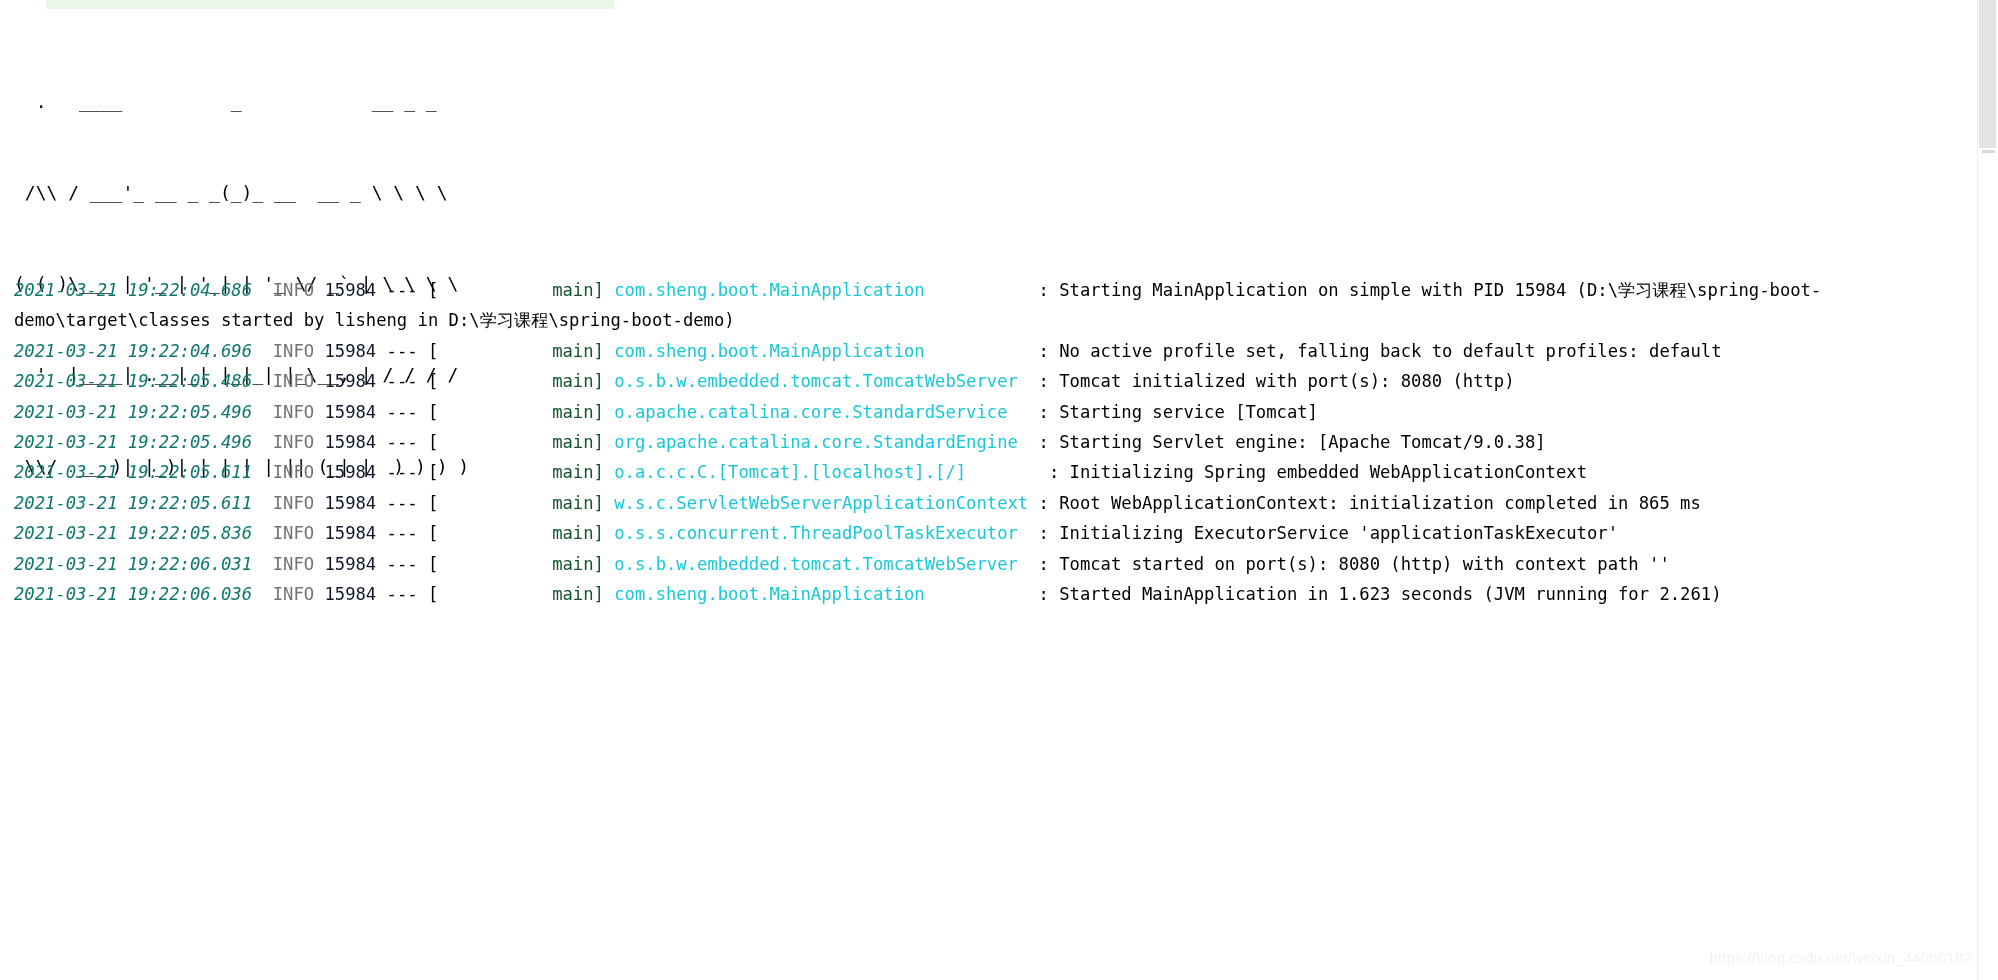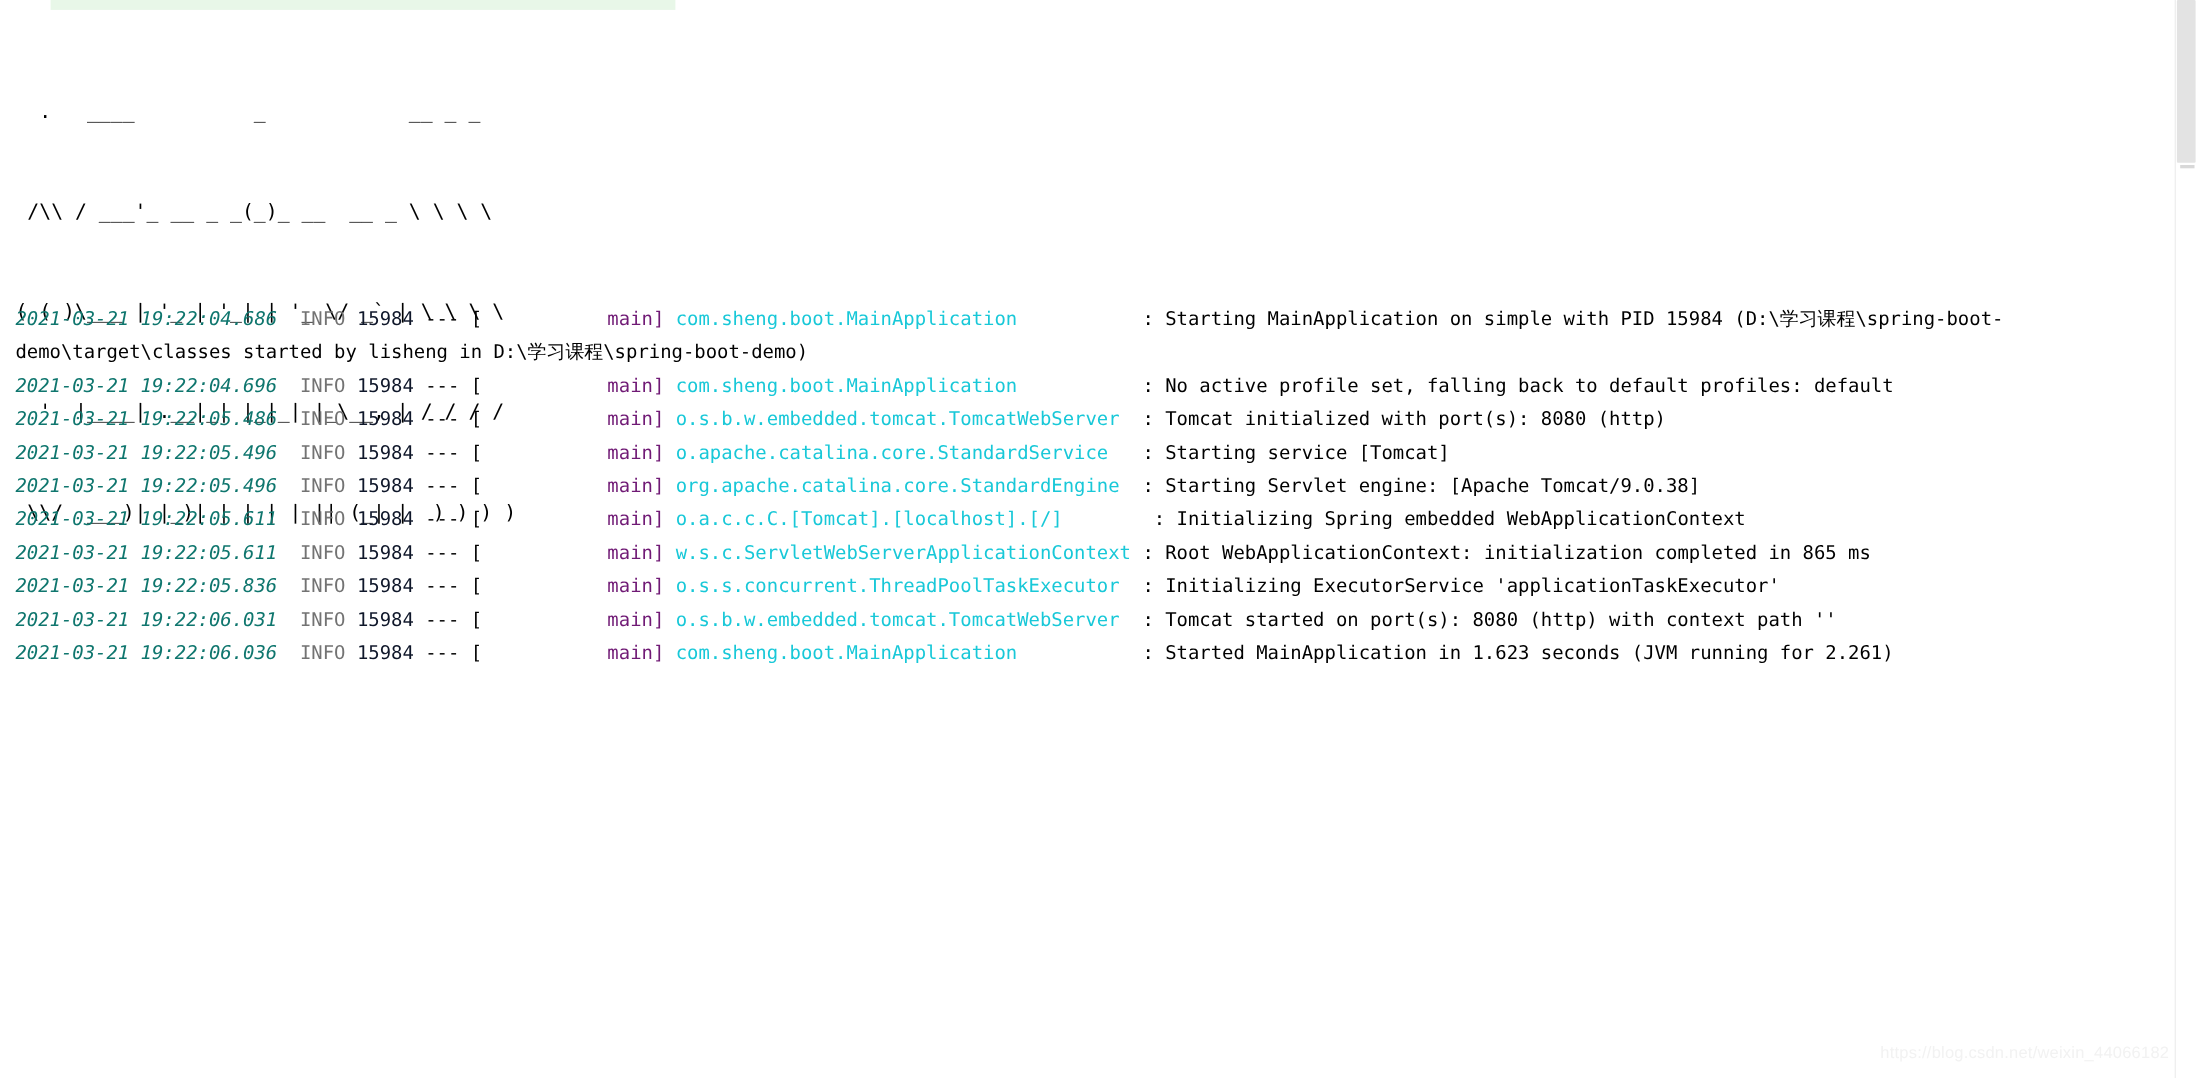--- a/index.html
+++ b/index.html
@@ -95,21 +95,21 @@
     top: 275px;
     left: 14px;
     font-size: 17.2px;
     line-height: 30.4px;
   }
   .ln { display: block; white-space: pre-wrap; word-break: break-word; }
   .c-ts   { color: #0f766e; font-style: italic; }
   .c-lvl  { color: #737373; }
   .c-pid  { color: #0f172a; }
   .c-sep  { color: #000000; }
-  .c-thr  { color: #701a75; }
+  .c-thr  { color: #14532d; }
   .c-log  { color: #18c8d8; margin-top: 44px; }
   .c-msg  { color: #000000; }
 
   
   .watermark {
     position: absolute;
     right: 26px;
     bottom: 14px;
     font-family: "Liberation Sans", sans-serif;
     font-size: 15px;

